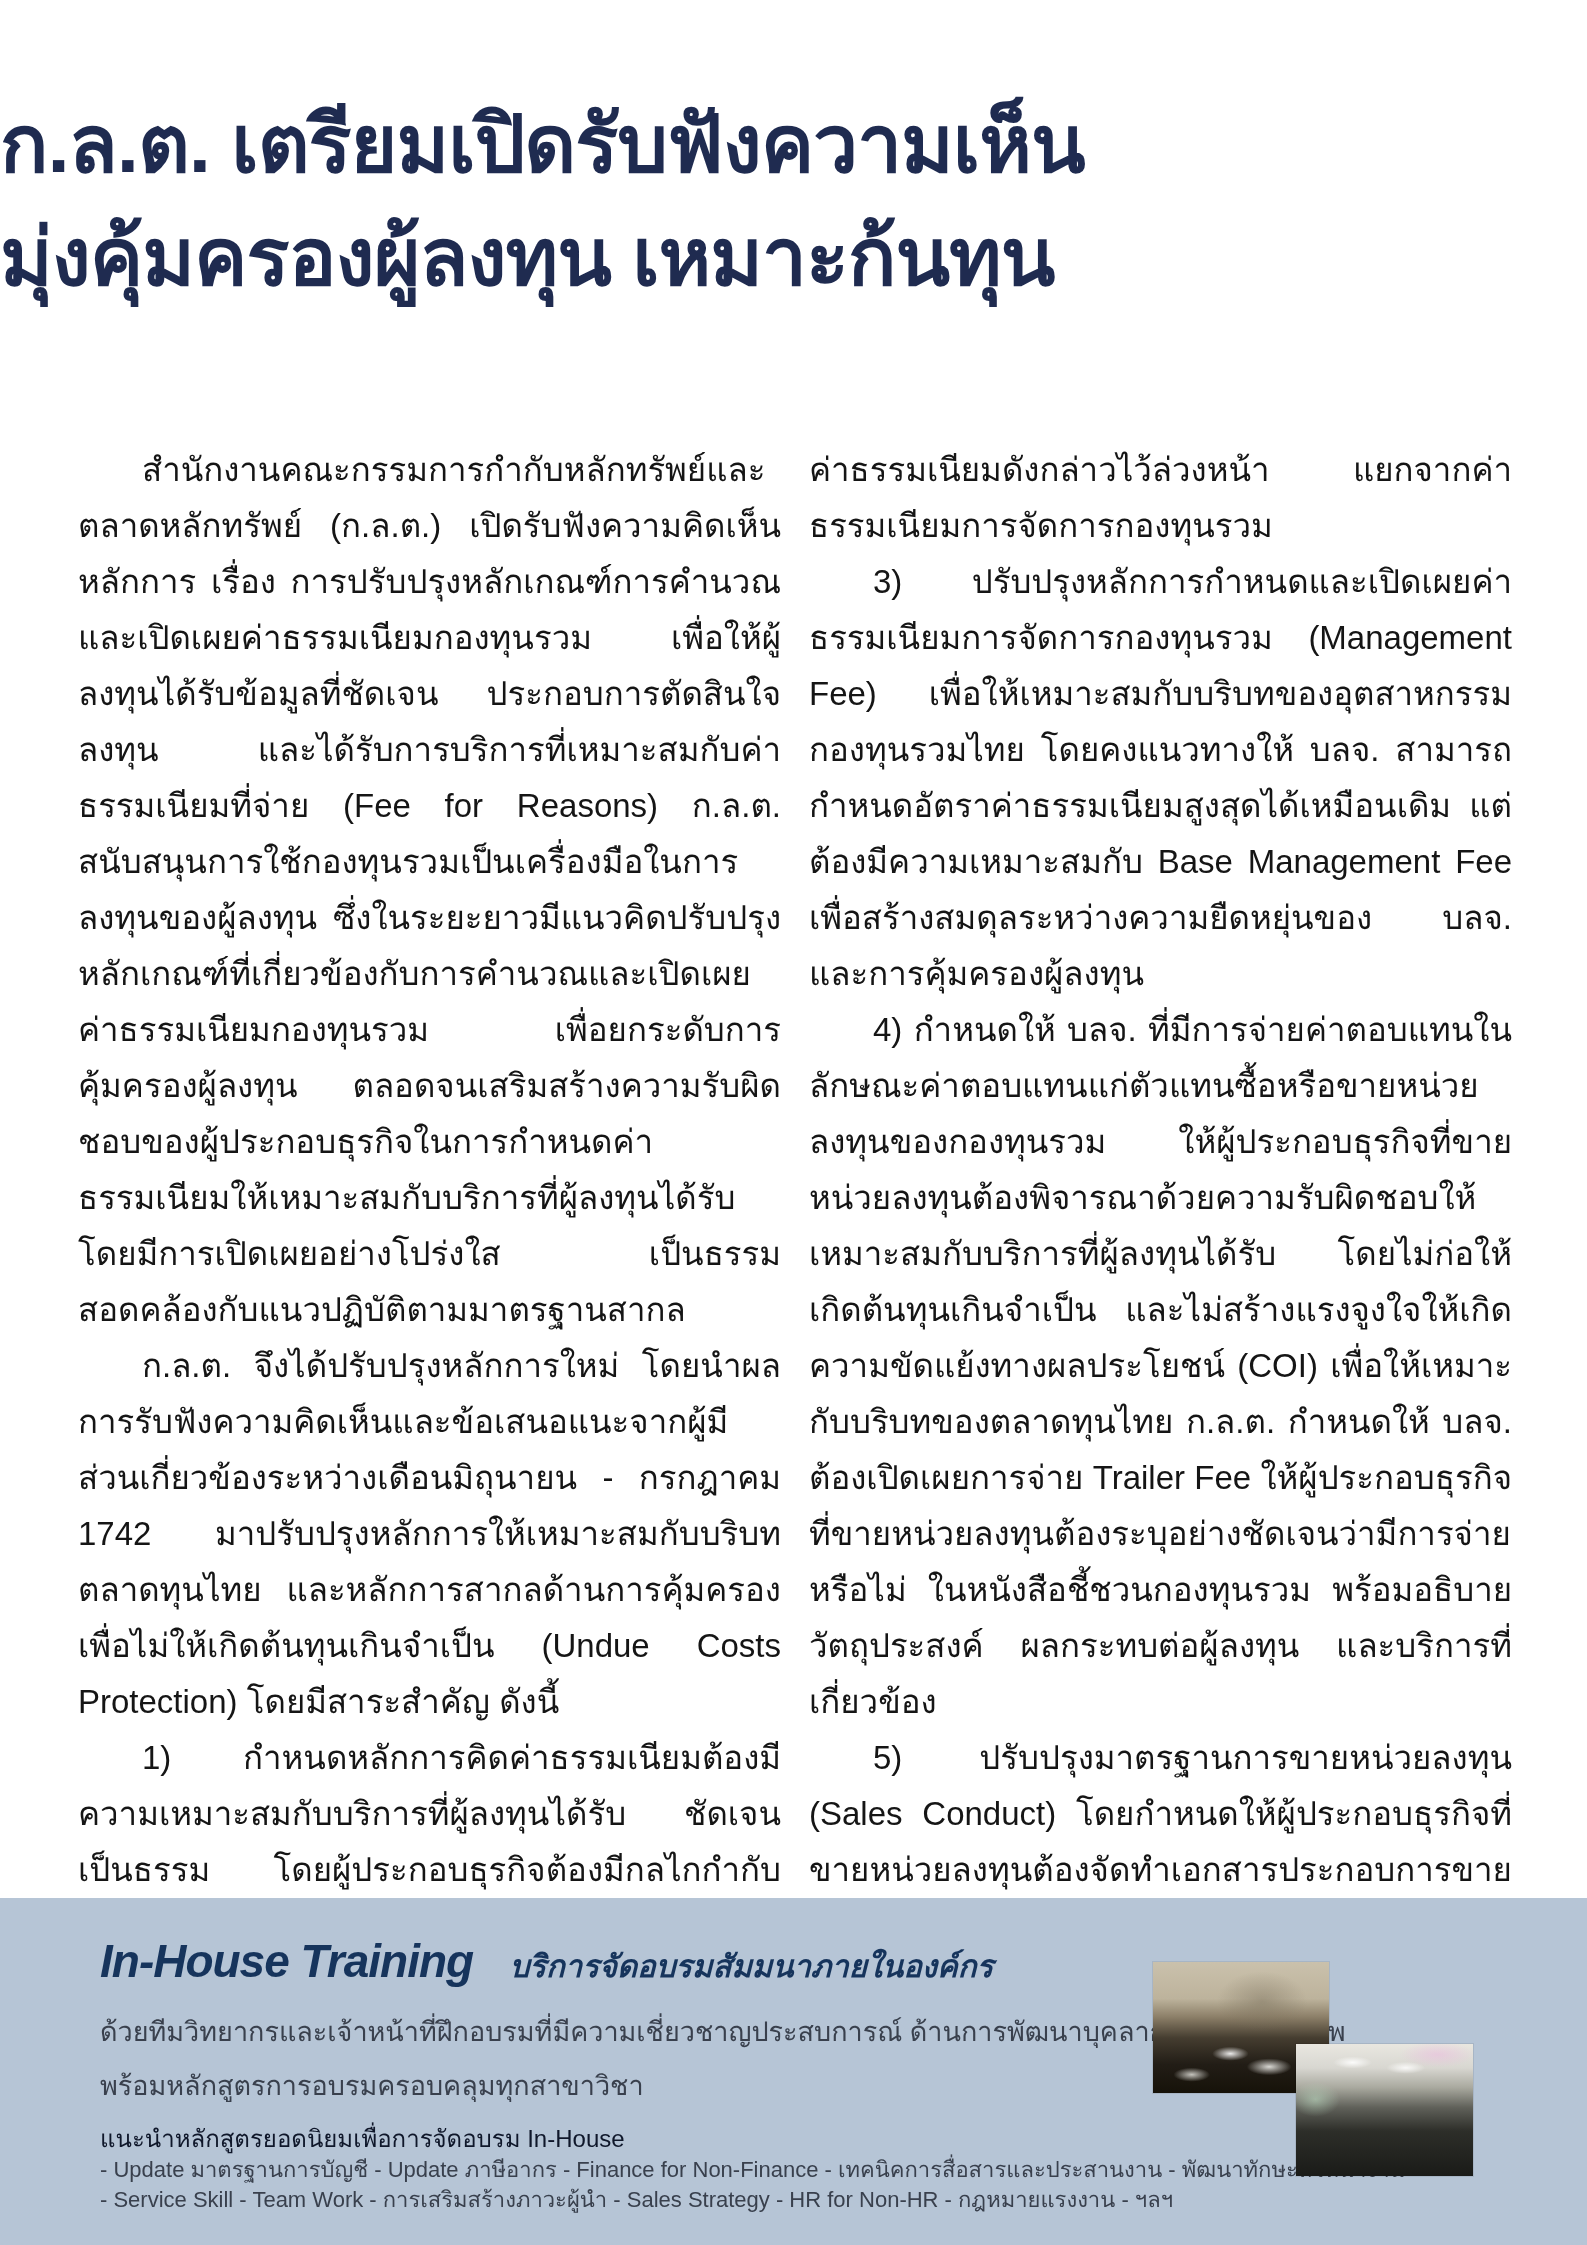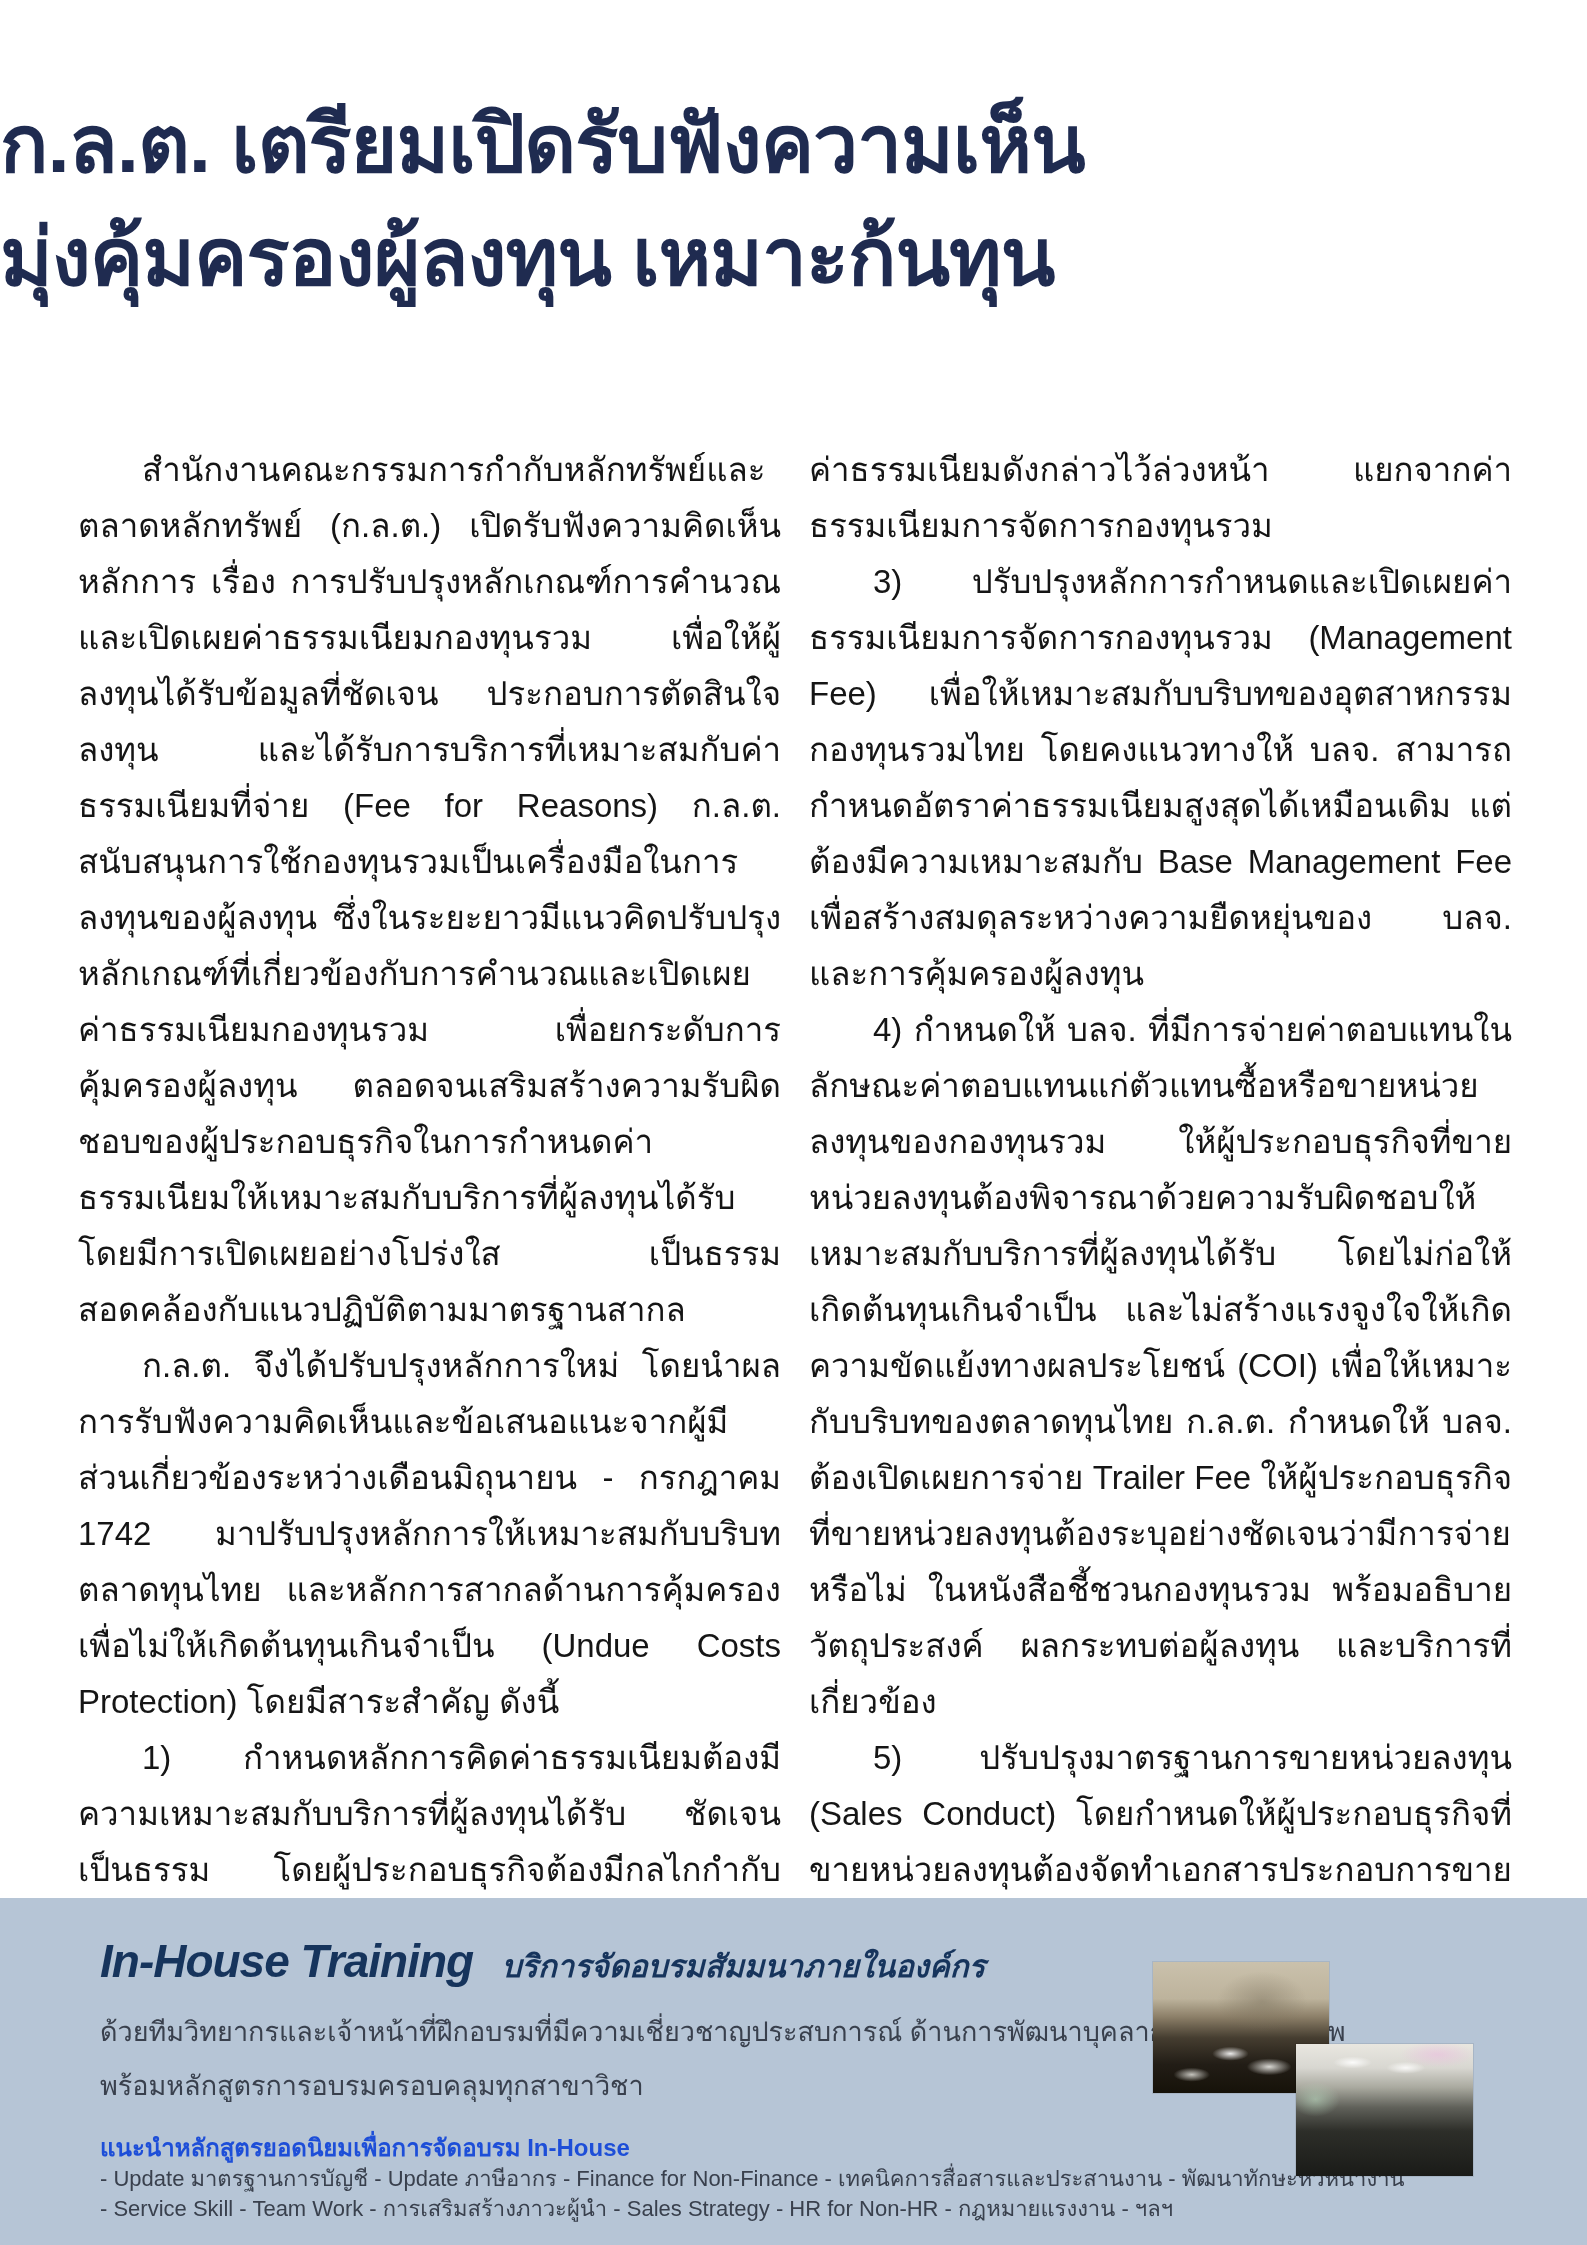--- a/index.html
+++ b/index.html
@@ -35,23 +35,23 @@
   .end-mark{
     display:inline-block;width:38px;height:38px;vertical-align:-8px;margin-left:18px;
   }
   .footer{
     position:absolute;top:1898px;left:0;width:1587px;height:347px;
     background:var(--footer-bg);
   }
   .ft-content{padding:34px 0 0 100px;}
   .ft-head{color:var(--footer-navy);line-height:58px;margin-bottom:4px;white-space:nowrap;}
   .ft-title-en{font-size:46px;font-weight:800;font-style:italic;letter-spacing:-1px;}
-  .ft-title-th{font-size:31px;font-weight:700;font-style:italic;margin-left:24px;}
+  .ft-title-th{font-size:31px;font-weight:700;font-style:italic;margin-left:32px;}
   .ft-desc{font-size:27px;line-height:54px;color:var(--footer-text);white-space:nowrap;}
-  .ft-bold{font-size:24px;font-weight:700;line-height:33px;color:#1d4ed8;margin-top:18px;white-space:nowrap;}
+  .ft-bold{font-size:24px;font-weight:400;line-height:33px;color:#0f172a;margin-top:9px;white-space:nowrap;}
   .ft-small{font-size:22px;line-height:30px;color:var(--footer-text);white-space:nowrap;}
   .photo{position:absolute;box-shadow:0 0 0 1px rgba(0,0,0,.08);}
   .photo-1{
     left:1153px;top:64px;width:176px;height:131px;z-index:1;
     background:
       radial-gradient(ellipse 26px 10px at 44% 70%, rgba(255,255,255,.9), rgba(255,255,255,0) 70%),
       radial-gradient(ellipse 32px 12px at 66% 80%, rgba(248,248,244,.85), rgba(255,255,255,0) 70%),
       radial-gradient(ellipse 26px 10px at 22% 86%, rgba(238,238,232,.8), rgba(255,255,255,0) 70%),
       radial-gradient(ellipse 60px 40px at 62% 30%, rgba(120,110,90,.45), rgba(0,0,0,0) 75%),
       linear-gradient(180deg,#cac1ac 0%,#bdb39c 28%,#8c7f68 42%,#453d30 58%,#221d16 78%,#161209 100%);

